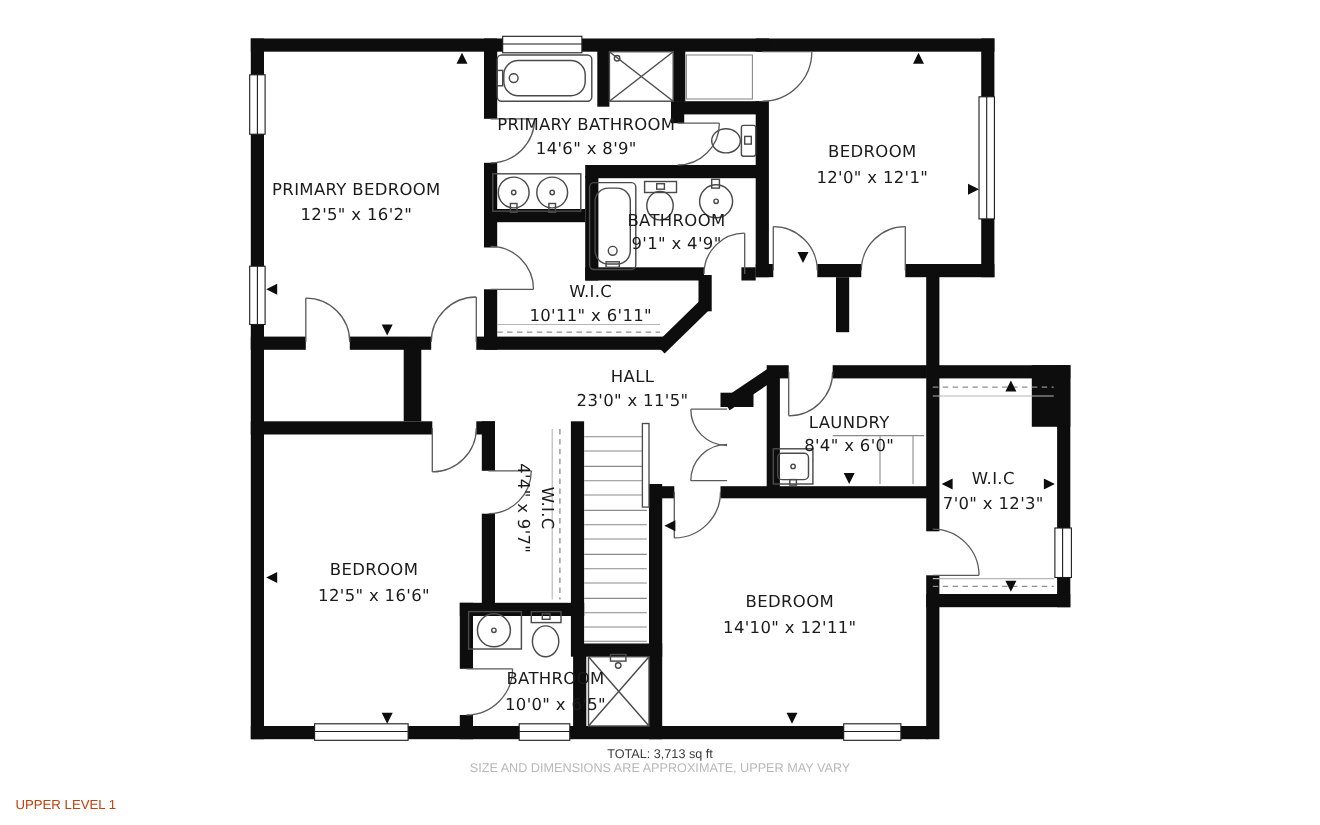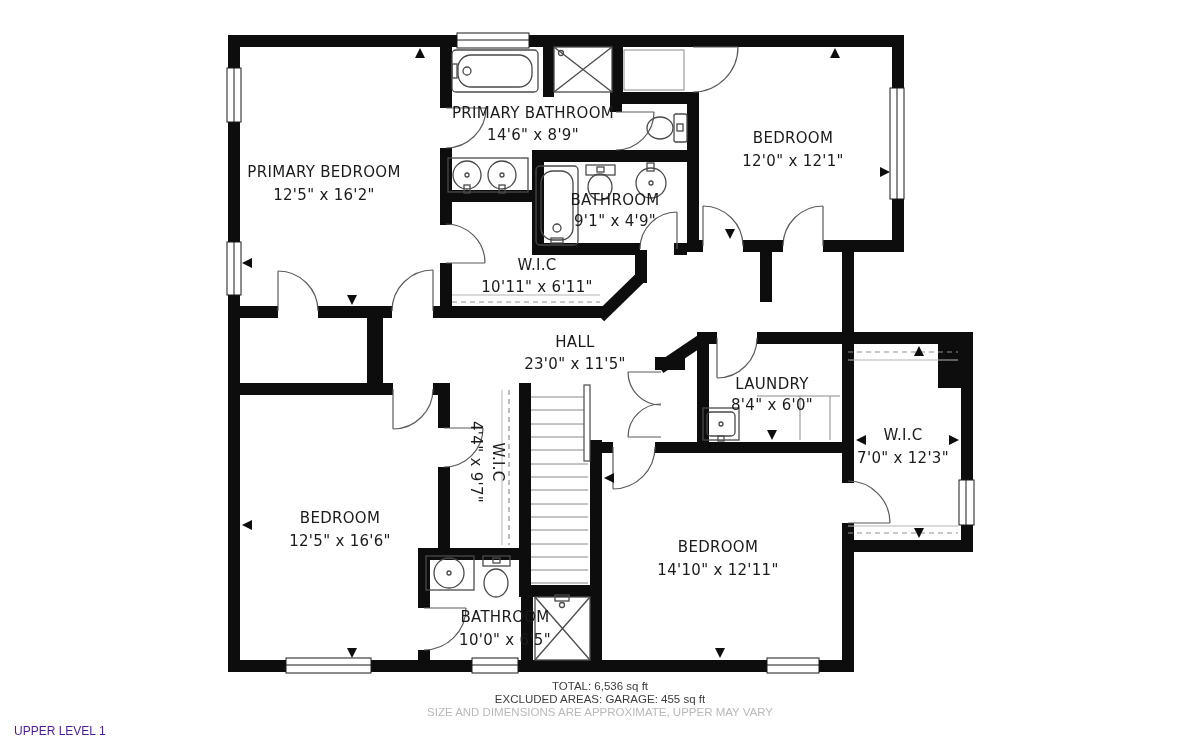--- a/index.html
+++ b/index.html
@@ -14,21 +14,21 @@
   .win line{stroke:#1b1b1b;stroke-width:1;}
   .fix{stroke:#4a4a4a;fill:none;stroke-width:1.3;}
   .fixlight{stroke:#8a8a8a;fill:none;stroke-width:1;}
   .doors path,.doors line{stroke:#5a5a5a;stroke-width:1.2;fill:none;}
   .rod{stroke:#8f8f8f;stroke-width:1.2;stroke-dasharray:5 4;fill:none;}
   .shelf{stroke:#b5b5b5;stroke-width:1;fill:none;}
   .arrows polygon{fill:#0d0d0d;}
   .footer{position:absolute;left:0;right:0;top:680px;text-align:center;color:#3c3c3c;
           font-family:"Liberation Sans",sans-serif;font-size:11.5px;line-height:12.8px;}
   .footer .muted{color:#b9b9b9;}
-  .floor-tag{position:absolute;left:14px;top:724px;color:#4c1d95;
+  .floor-tag{position:absolute;left:14px;top:724px;color:#c2410c;
              font-family:"Liberation Sans",sans-serif;font-size:12px;}
 </style>
 </head>
 <body>
 
 <div class="page">
 <svg width="1200" height="750" viewBox="0 0 1200 750">
 
   <g class="walls">
     <rect x="228" y="35" width="676" height="12"></rect>
@@ -346,18 +346,17 @@
     <text x="483" y="452" transform="rotate(90 483 462)">W.I.C</text>
     <text x="483" y="474" transform="rotate(90 483 462)">4'4" x 9'7"</text>
     <text x="718" y="552">BEDROOM</text>
     <text x="718" y="575">14'10" x 12'11"</text>
     <text x="505" y="622">BATHROOM</text>
     <text x="505" y="645">10'0" x 6'5"</text>
   </g>
 </svg>
 
   <div class="footer">
-    <div>TOTAL: 6,536 sq ft</div>
-    <div>EXCLUDED AREAS: GARAGE: 455 sq ft</div>
+    <div>TOTAL: 3,713 sq ft</div>
     <div class="muted">SIZE AND DIMENSIONS ARE APPROXIMATE, UPPER MAY VARY</div>
   </div>
   <div class="floor-tag">UPPER LEVEL 1</div>
 </div>
 
 </body></html>

